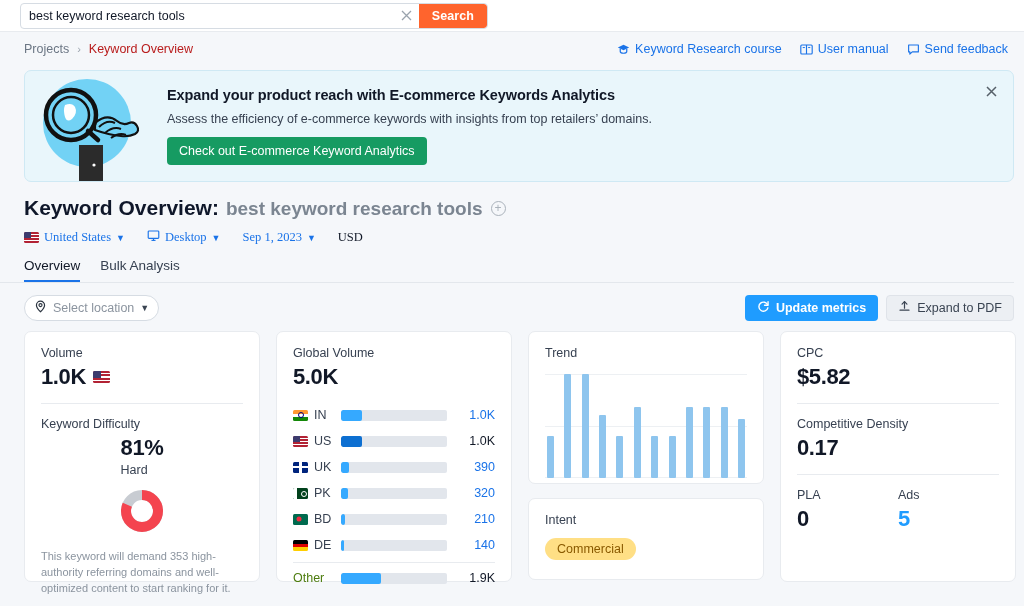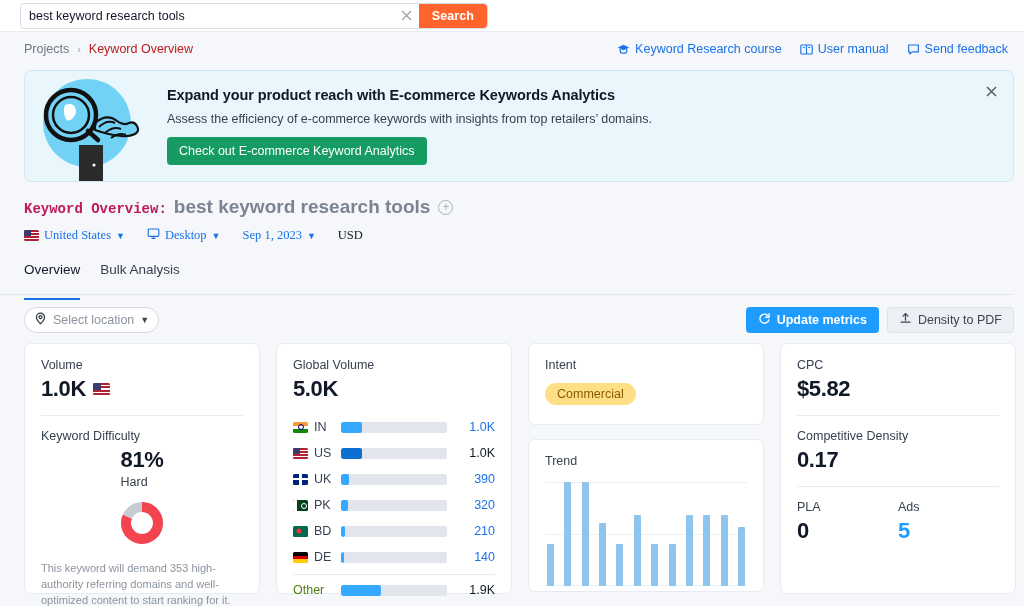--- a/index.html
+++ b/index.html
@@ -99,21 +99,21 @@
     width: 20px; height: 20px;
     display: flex; align-items: center; justify-content: center;
     color: #566069; font-size: 14px; cursor: pointer;
   }
 
   
   .titlerow {
     display: flex; align-items: baseline;
     padding: 14px 0 0 24px;
   }
-  .title-main { font-size: 14px; font-weight: 700; color: #be185d; font-family: Liberation Mono, monospace; }
+  .title-main { font-size: 21px; font-weight: 700; color: #0f172a; }
   .title-kw { font-size: 19px; font-weight: 700; color: #7b8591; margin-left: 7px; }
   .title-plus {
     margin-left: 8px; width: 15px; height: 15px; border-radius: 50%;
     border: 1.4px solid #aab2bb; color: #aab2bb;
     font-size: 12px; line-height: 12px; text-align: center;
     align-self: center; cursor: pointer; font-family: "Liberation Sans", sans-serif;
   }
 
   
   .filterrow {
@@ -142,22 +142,22 @@
   .flag-de { background: linear-gradient(#000 0 33%, #dd0000 33% 66%, #ffce00 66% 100%); }
 
   
   .tabs {
     display: flex; align-items: flex-end; gap: 20px;
     padding: 12px 0 0 24px;
     border-bottom: 1px solid #e3e7ec;
     margin: 0 10px 0 0;
   }
   .tab {
-    font-size: 13.5px; color: #374151; padding-bottom: 21px;
-    border-bottom: 2px solid transparent; cursor: pointer; position: relative; top: 6px;
+    font-size: 13.5px; color: #374151; padding-bottom: 7px;
+    border-bottom: 2px solid transparent; cursor: pointer; position: relative; top: 0;
   }
   .tab.active { color: #111827; border-bottom-color: #1a73e8; }
 
   
   .toolbar {
     display: flex; align-items: center;
     padding: 12px 10px 0 24px;
   }
   .loc-select {
     display: flex; align-items: center; gap: 6px;
@@ -370,21 +370,21 @@
       <span>Update metrics</span>
     </button>
     <button class="btn btn-ghost">
       <span>
         <svg width="13" height="13" viewBox="0 0 16 16">
             <path d="M8 2 L8 10" stroke="#3a4452" stroke-width="1.5" stroke-linecap="round"></path>
             <path d="M5 5 L8 2 L11 5" fill="none" stroke="#3a4452" stroke-width="1.5" stroke-linecap="round" stroke-linejoin="round"></path>
             <path d="M2.5 12.5 L13.5 12.5" stroke="#3a4452" stroke-width="1.5" stroke-linecap="round"></path>
           </svg>
       </span>
-      <span>Density to PDF</span>
+      <span>Expand to PDF</span>
     </button>
   </div>
 </div>
 
 <div class="grid">
 
   <div class="card" style="height:251px;">
     <div>
       <div class="m-label">Volume</div>
       <div class="vol-line">
@@ -482,24 +482,20 @@
           </div>
           <div class="gv-track">
             <div class="gv-fill" style="width: 38%;"></div>
           </div>
           <div class="gv-val plain">1.9K</div>
         </div>
       </div>
   </div>
 
   <div class="col">
-    <div class="card" style="height:82px;">
-      <div class="m-label">Intent</div>
-      <span class="intent-badge">Commercial</span>
-    </div>
     <div class="card" style="height:153px;">
       <div class="m-label">Trend</div>
       <div class="trend-chart">
         <div class="trend-grid">
           <i style="top:0;"></i>
             <i style="top:50%;"></i>
             <i style="bottom:0;"></i>
         </div>
         <div class="trend-bars" id="trend-bars">
             <span style="height: 40%; background: rgb(142, 197, 238);"></span>
@@ -510,20 +506,24 @@
             <span style="height: 68%; background: rgb(142, 197, 238);"></span>
             <span style="height: 40%; background: rgb(142, 197, 238);"></span>
             <span style="height: 40%; background: rgb(142, 197, 238);"></span>
             <span style="height: 68%; background: rgb(142, 197, 238);"></span>
             <span style="height: 68%; background: rgb(142, 197, 238);"></span>
             <span style="height: 68%; background: rgb(142, 197, 238);"></span>
             <span style="height: 57%; background: rgb(142, 197, 238);"></span>
           </div>
       </div>
     </div>
+    <div class="card" style="height:82px;">
+      <div class="m-label">Intent</div>
+      <span class="intent-badge">Commercial</span>
+    </div>
   </div>
 
   <div class="card" style="height:251px;">
     <div>
       <div class="m-label">CPC</div>
       <div class="m-value">$5.82</div>
     </div>
     <div class="divider"></div>
     <div>
       <div class="m-label">Competitive Density</div>

